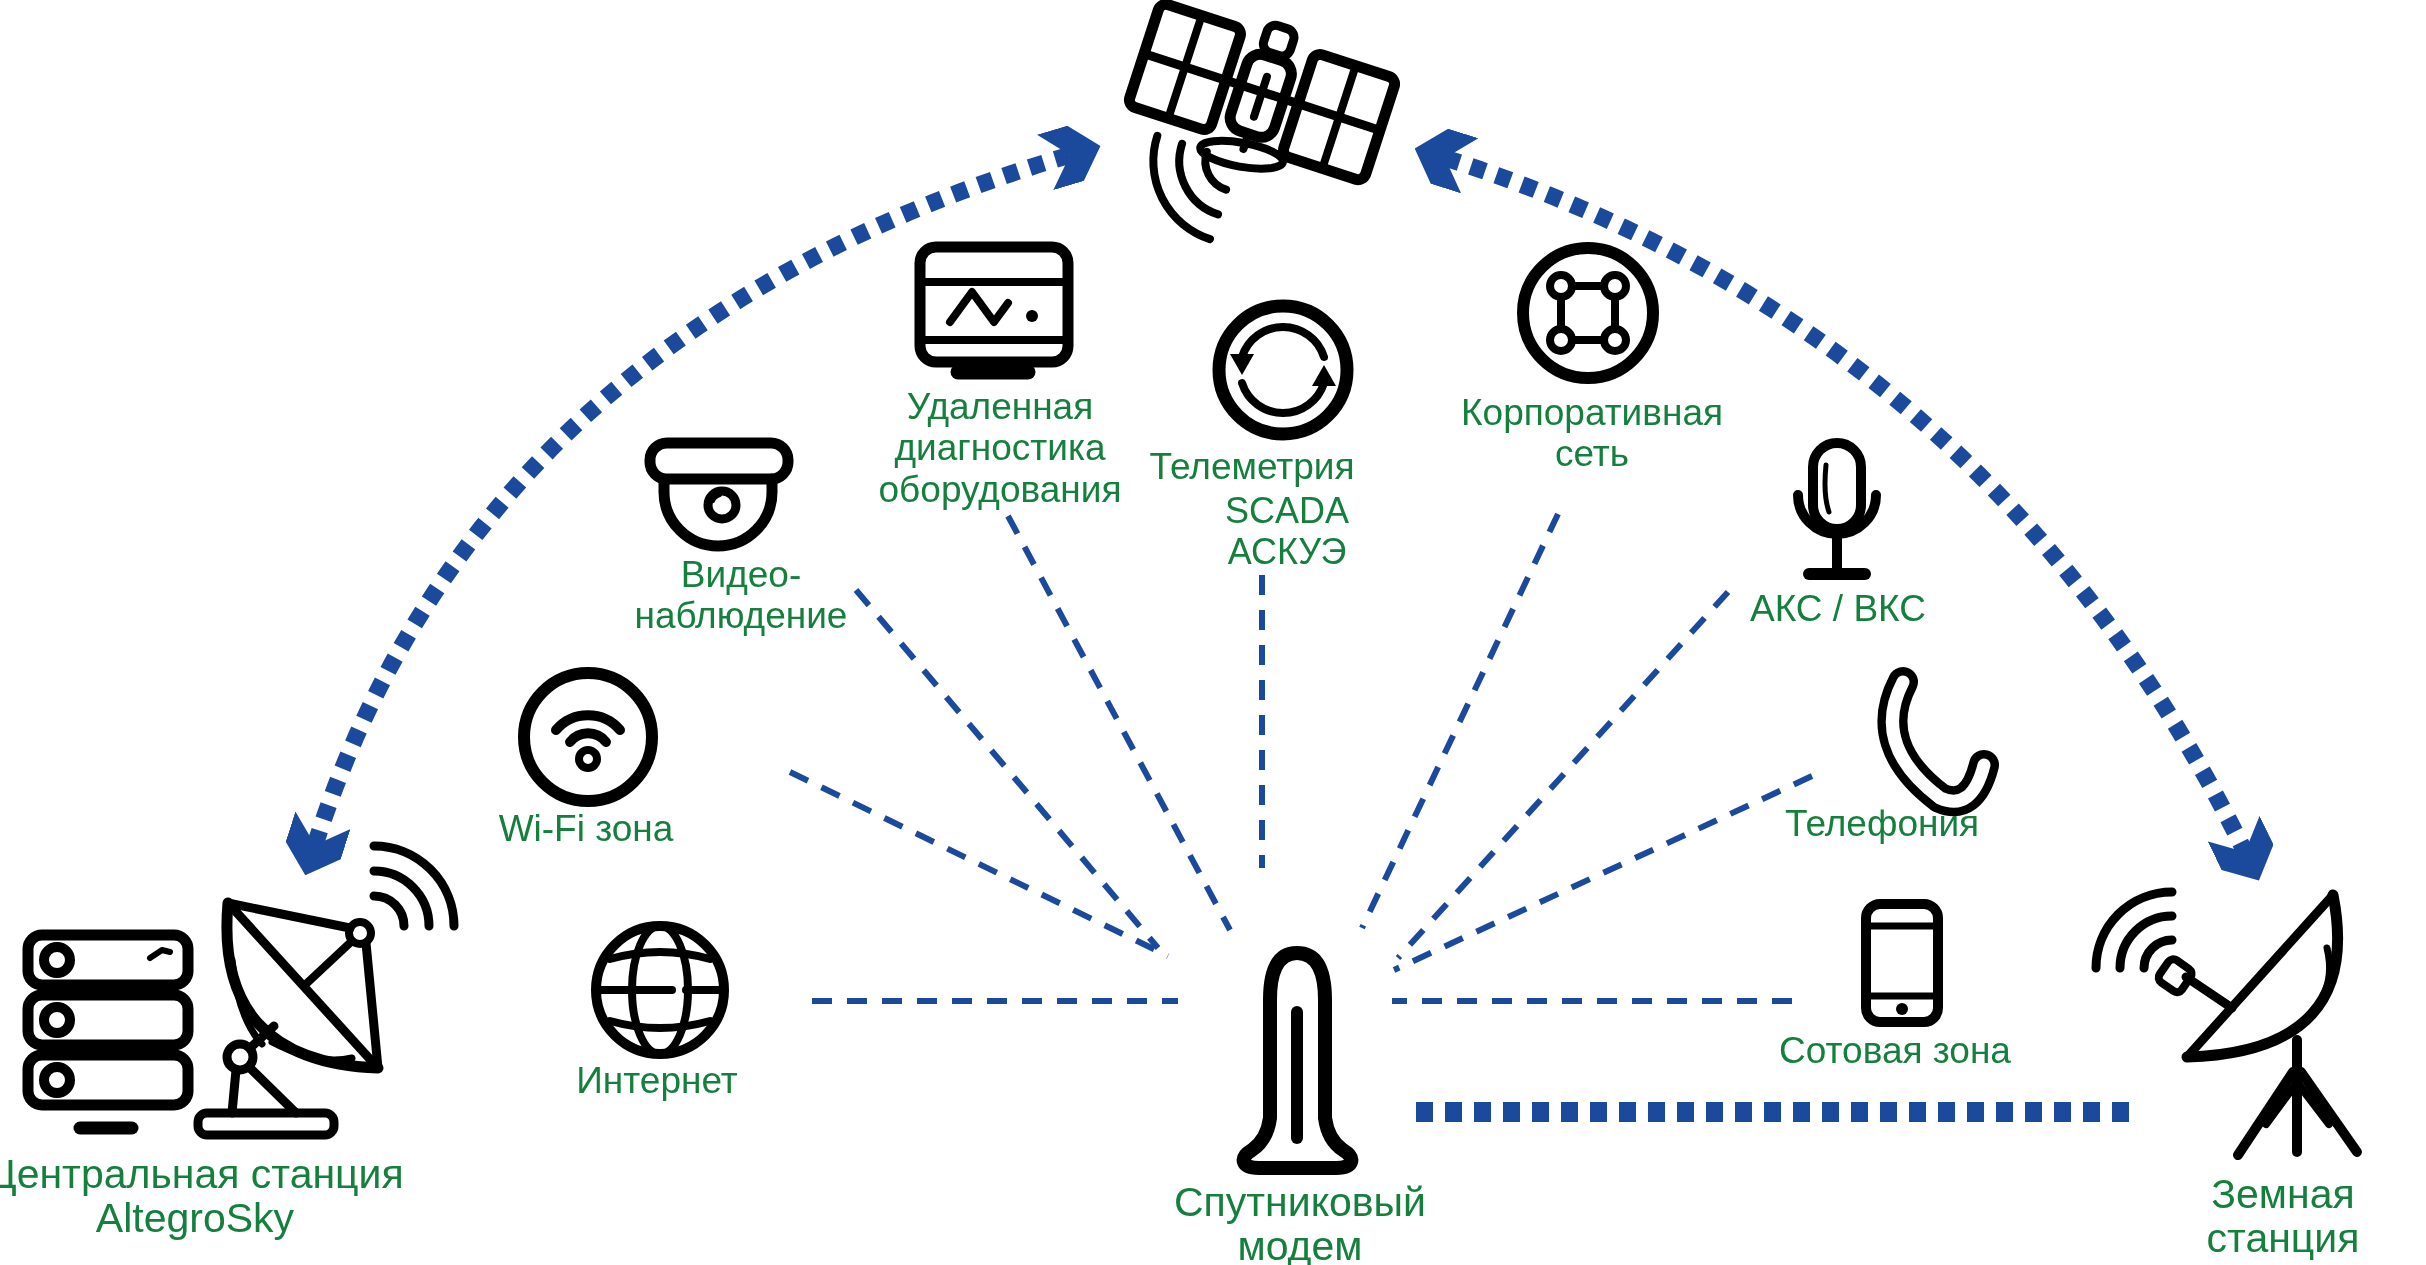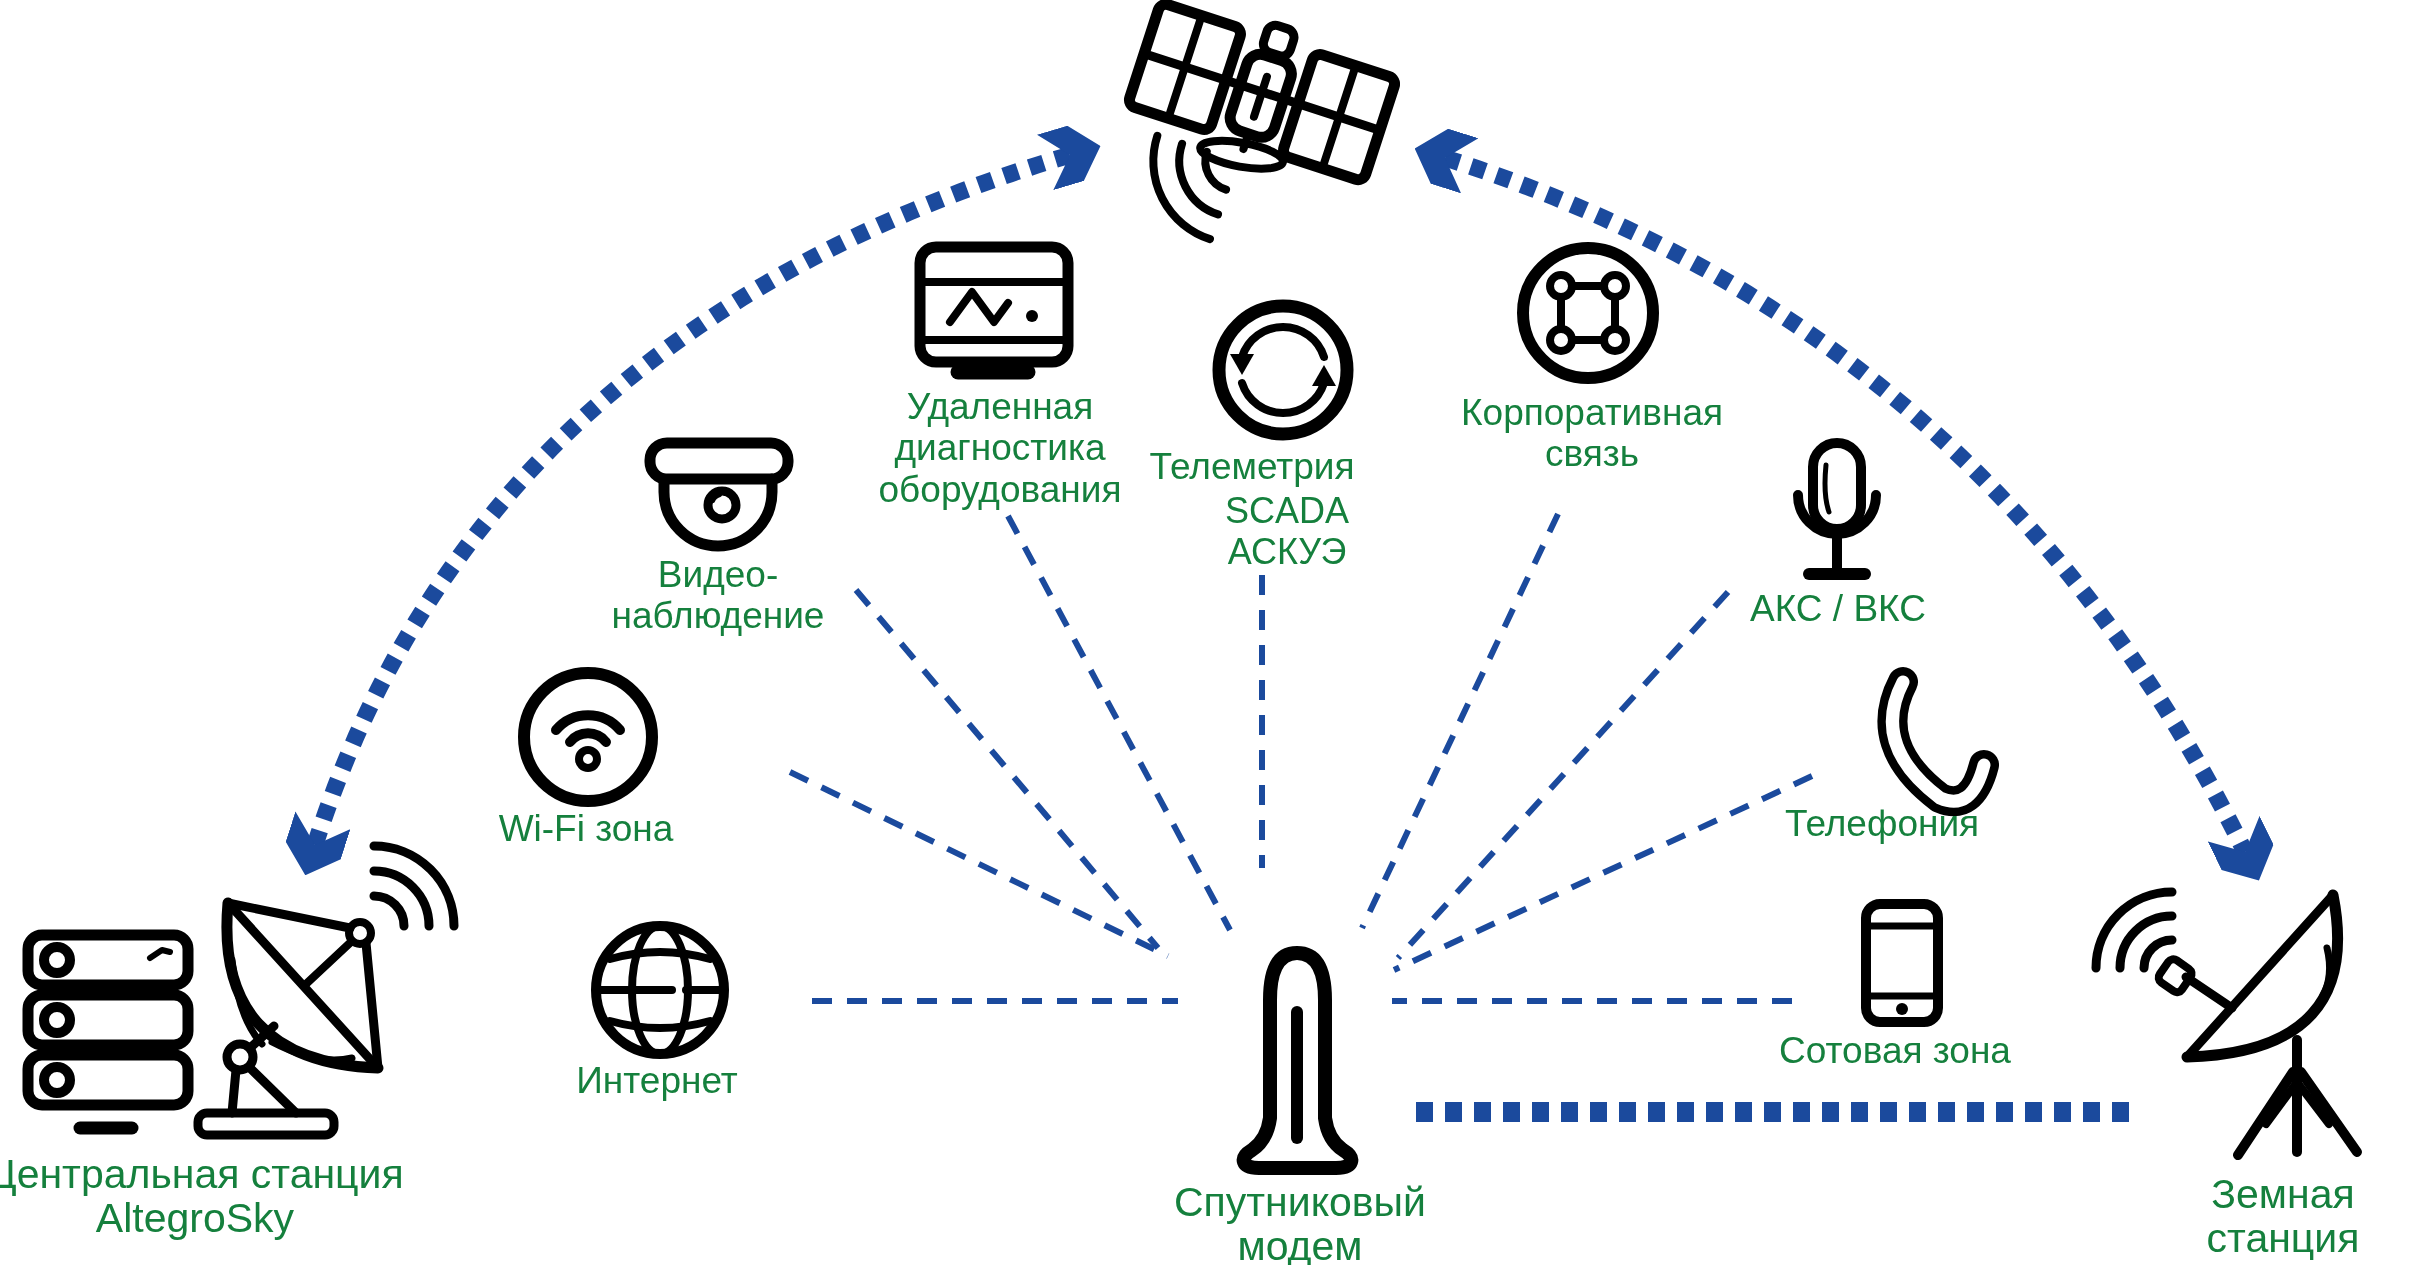--- a/index.html
+++ b/index.html
@@ -202,23 +202,23 @@
 
   <div class="label svc" style="left:1000px;top:386px">Удаленная
 диагностика
 оборудования</div>
 
   <div class="label svc" style="left:1252px;top:446px">Телеметрия</div>
   <div class="label sub" style="left:1287px;top:490px">SCADA
 АСКУЭ</div>
 
   <div class="label svc" style="left:1592px;top:392px">Корпоративная
-связь</div>
-
-  <div class="label svc" style="left:718px;top:554px">Видео-
+сеть</div>
+
+  <div class="label svc" style="left:741px;top:554px">Видео-
 наблюдение</div>
 
   <div class="label svc" style="left:586px;top:808px">Wi-Fi зона</div>
 
   <div class="label svc" style="left:657px;top:1060px">Интернет</div>
 
   <div class="label svc" style="left:1838px;top:588px">АКС / ВКС</div>
 
   <div class="label svc" style="left:1882px;top:803px">Телефония</div>
 

